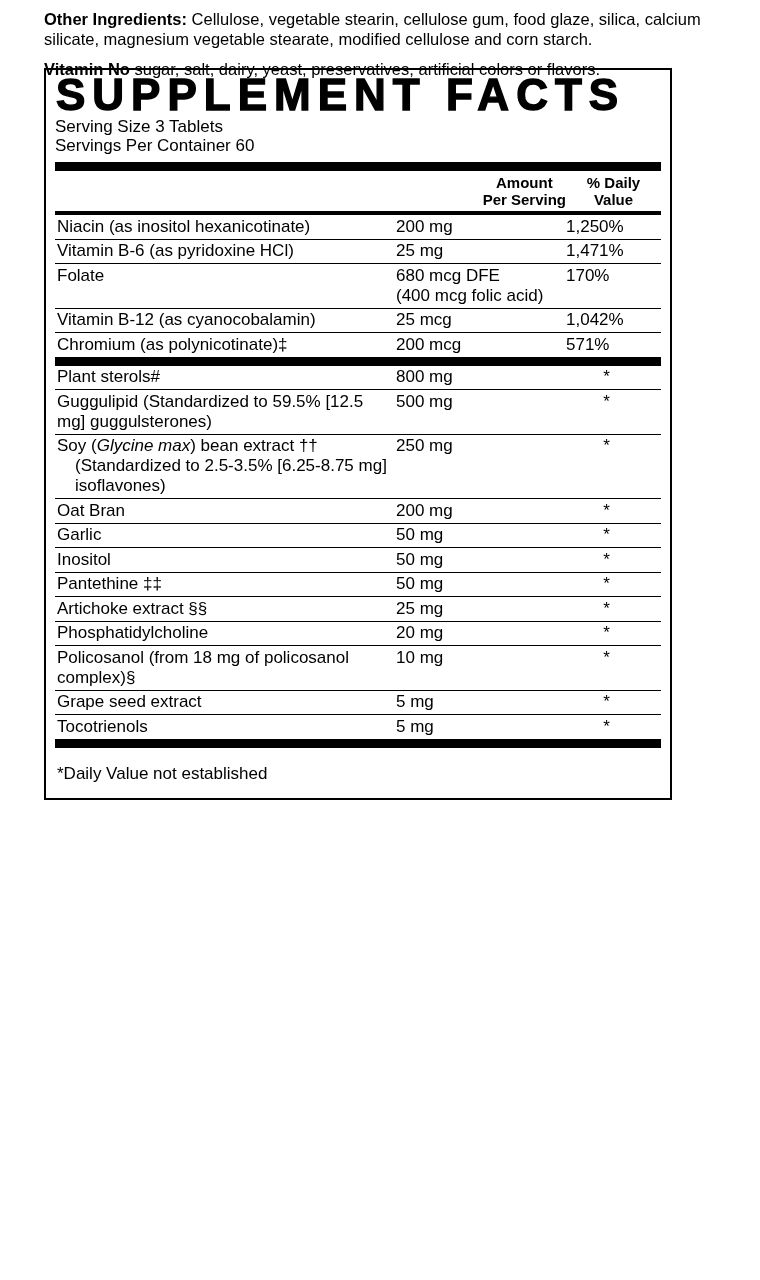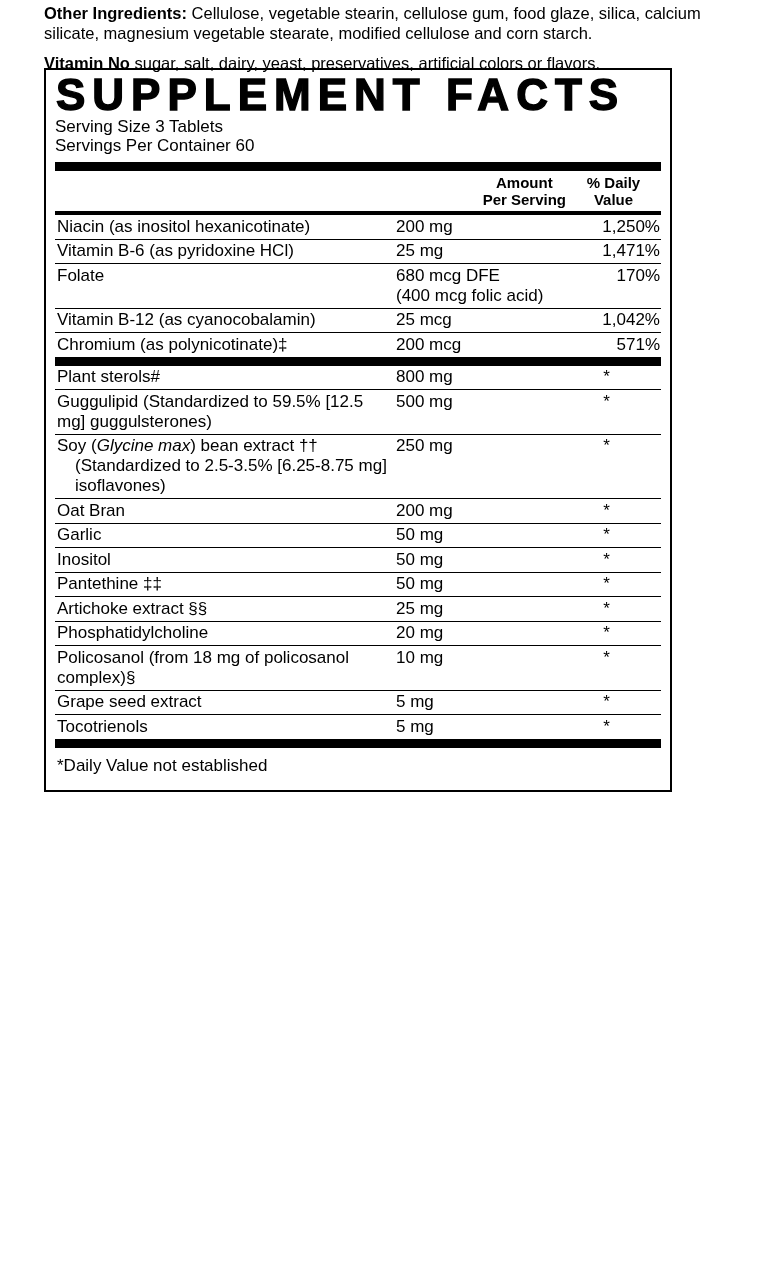--- a/index.html
+++ b/index.html
@@ -27,31 +27,31 @@
   .col-heads .spacer { flex: 1; }
   .ch { font-weight: bold; font-size: 15px; line-height: 16.5px; }
   .ch.amount { width: 170px; text-align: right; }
   .ch.dv { width: 95px; text-align: center; }
   .chi { display: inline-block; text-align: center; }
   .head-rule { height: 4px; background: #000; }
   .row { display: flex; padding: 1.5px 0 2px 0; font-size: 17px; line-height: 20px; }
   .row + .row { border-top: 1.5px solid #000; }
   .cell.name { flex: 1; padding-left: 2px; }
   .cell.amount { width: 170px; text-align: left; white-space: nowrap; }
-  .cell.dv { width: 95px; text-align: right; padding-right: 1px; }
+  .cell.dv { width: 95px; text-align: left; padding-right: 1px; }
   .cell.dv.star { text-align: center; padding-right: 14px; }
   .name .line2 { padding-left: 18px; }
   .amount .amt2 { margin-right: -14px; }
   .it { font-style: italic; }
-  .footnote { font-size: 17px; line-height: 20px; padding: 8px 0 6px 2px; }
+  .footnote { font-size: 17px; line-height: 20px; padding: 16px 0 6px 2px; }
   .para {
     position: relative; margin-left: 44px; width: 678px;
     font-size: 16.5px; line-height: 19.5px;
   }
-  .para.p1 { margin-top: 4px; }
+  .para.p1 { margin-top: 10px; }
   .para.p2 { margin-top: 11px; }
   .b { font-weight: bold; }
 </style>
 </head>
 <body>
 
 <div class="facts-box">
 
   <div class="title">SUPPLEMENT FACTS</div>
 

